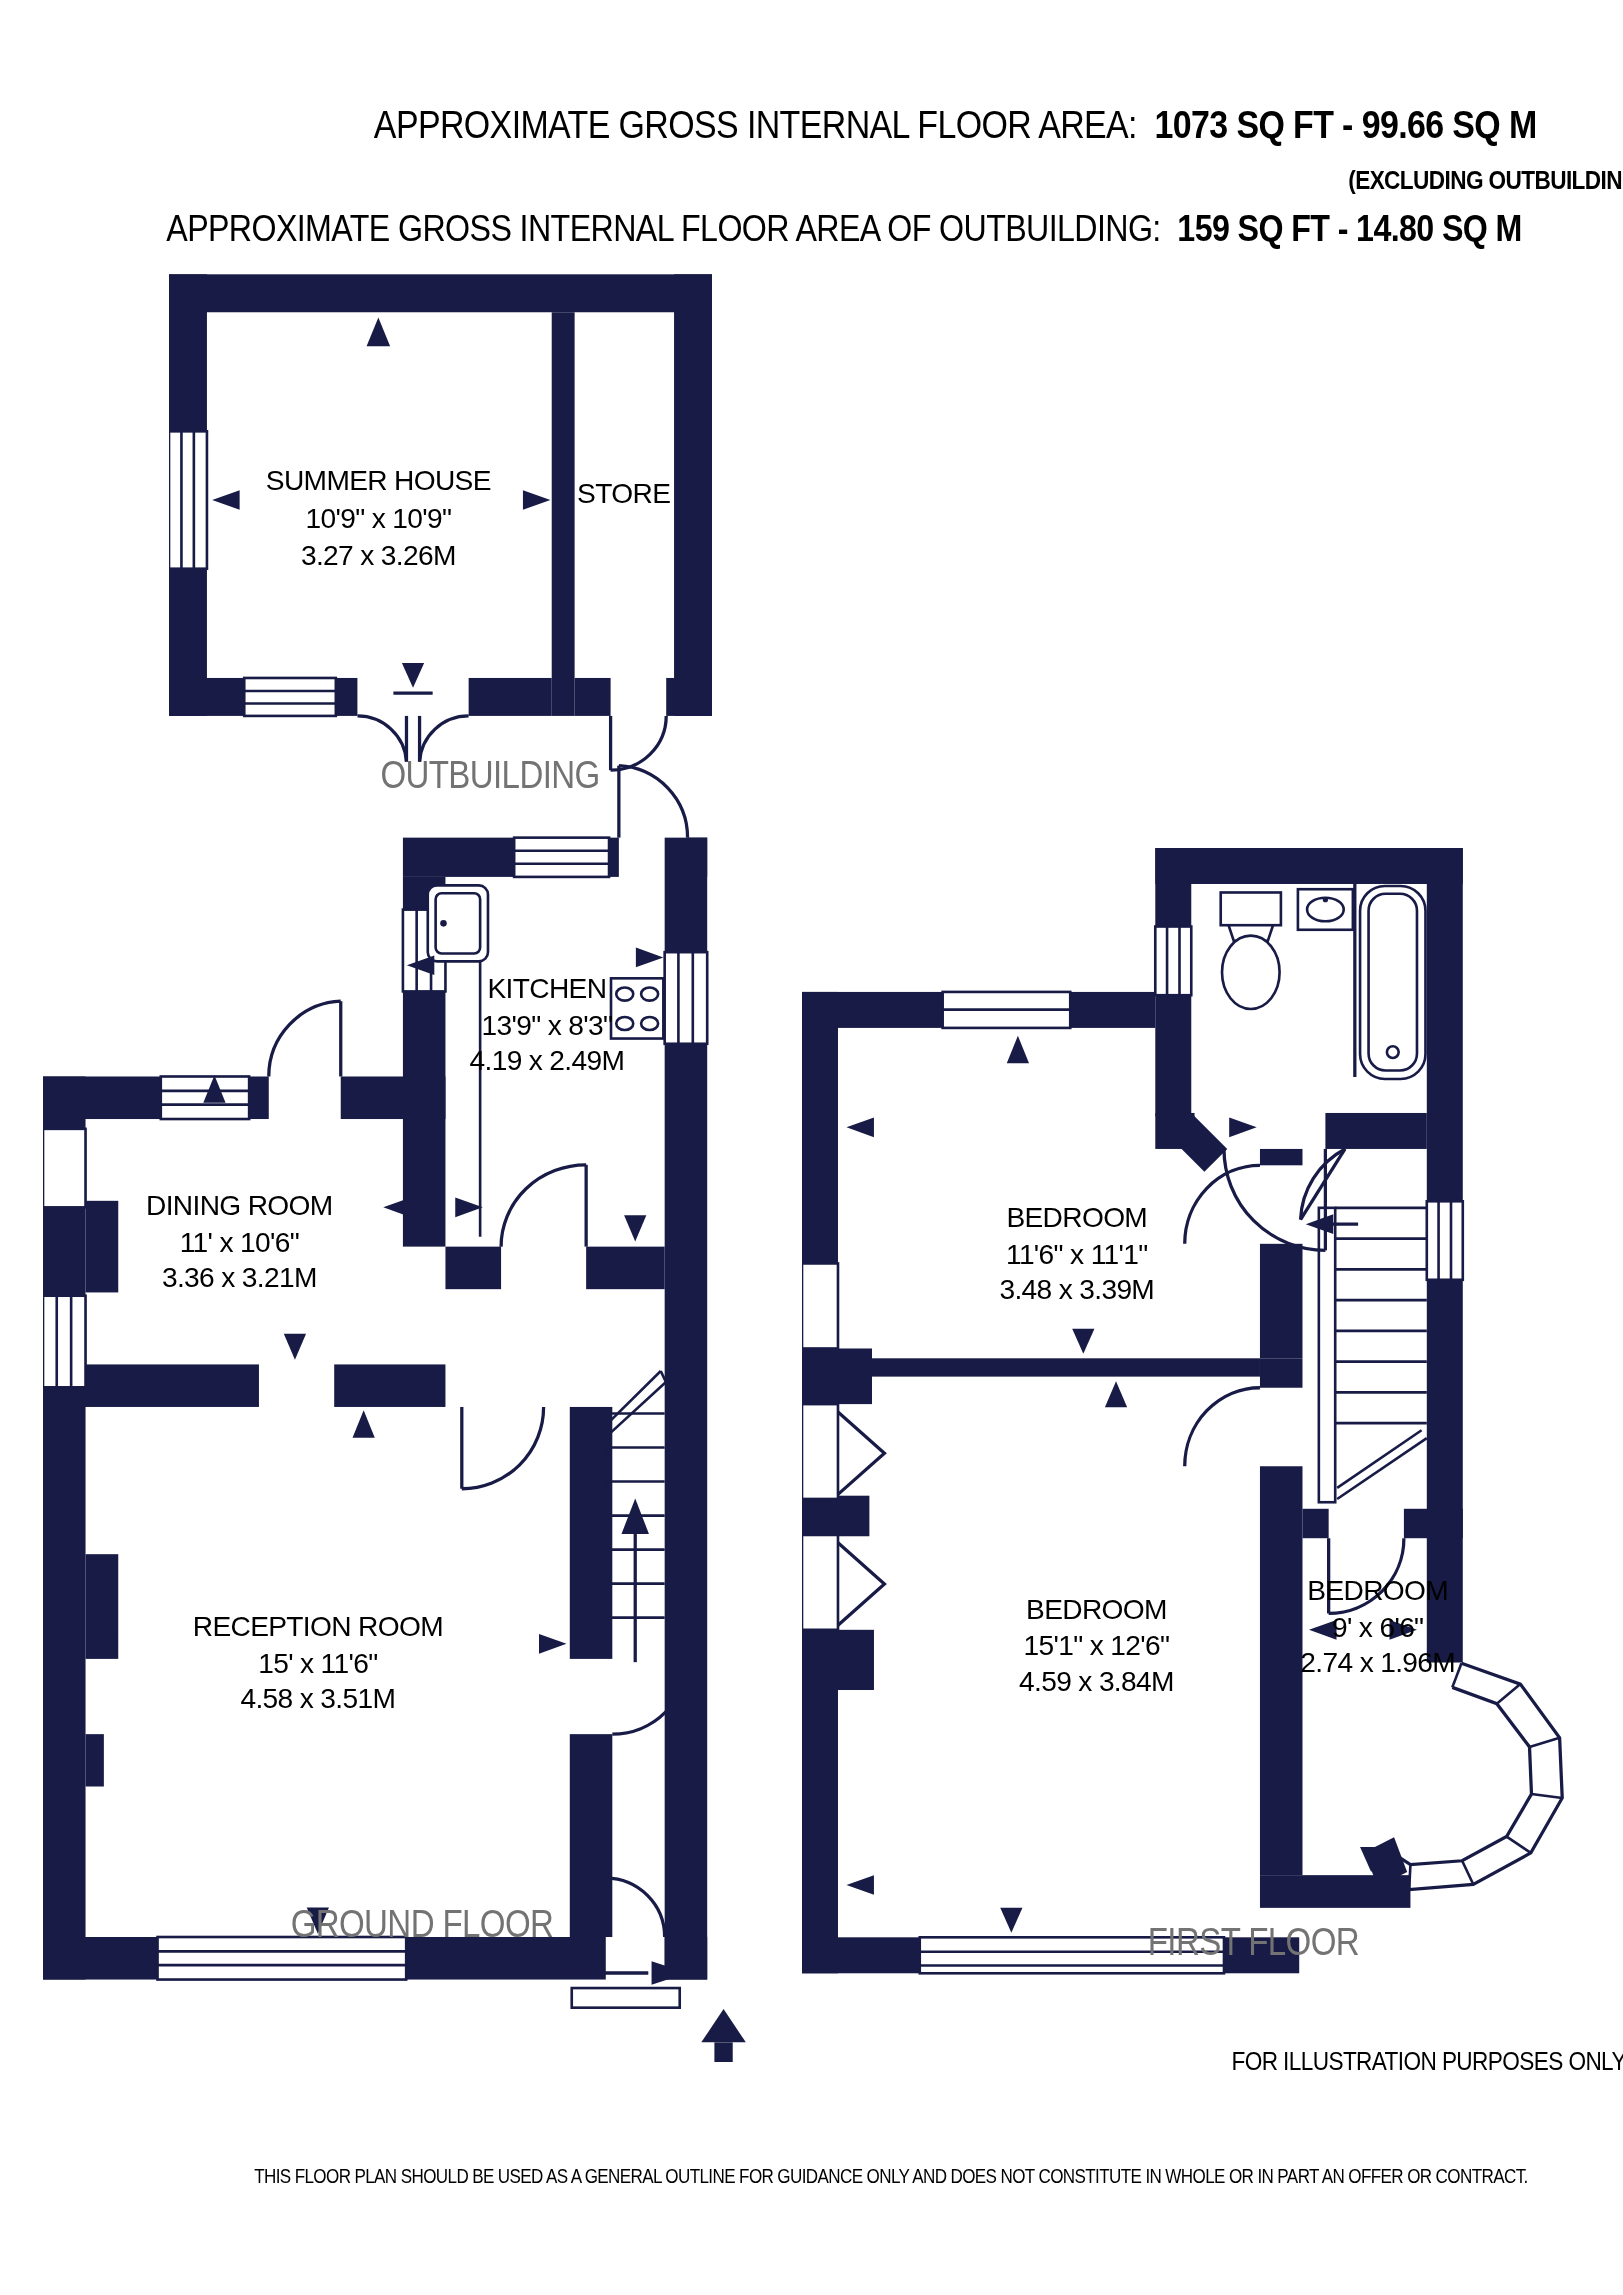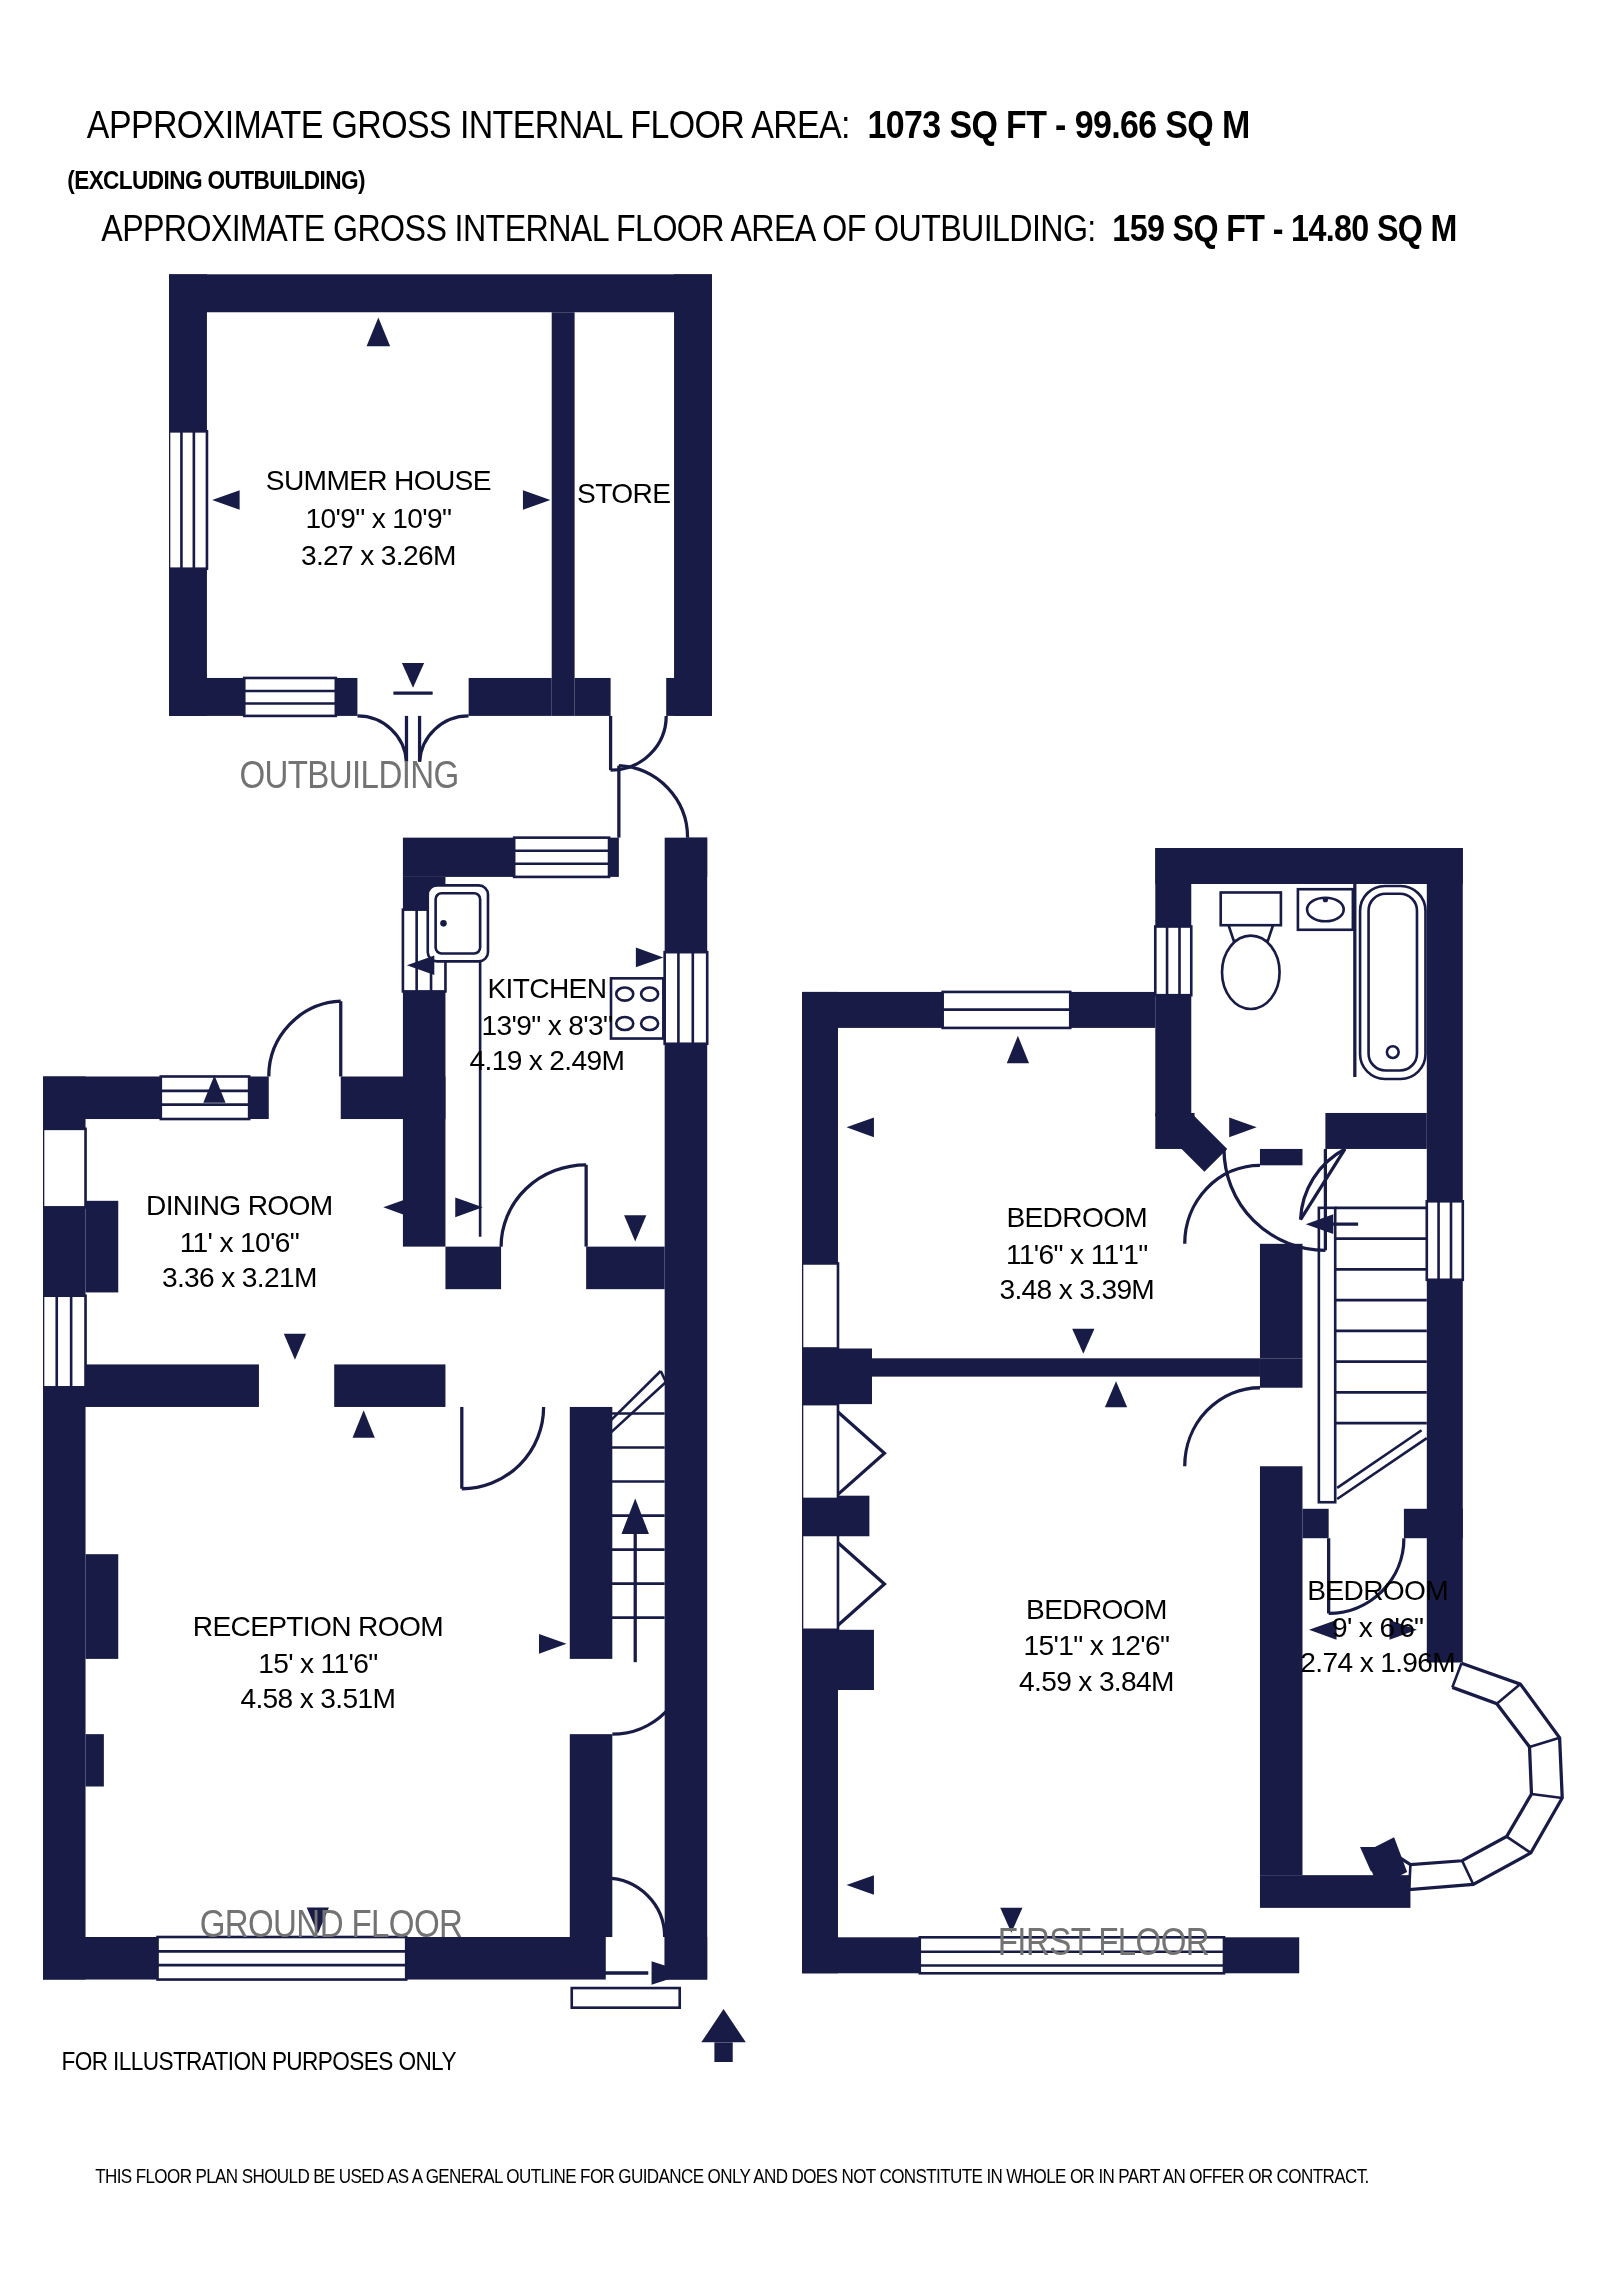--- a/index.html
+++ b/index.html
@@ -1,18 +1,18 @@
 <!DOCTYPE html>
 <html style="font-size:10.5px"><head>
 <meta charset="utf-8">
 <style>
   html,body{margin:0;padding:0;background:#fff;}
   .page{position:relative;width:1623px;height:2295px;background:#ffffff;
         font-family:"Liberation Sans",sans-serif;color:#000;overflow:hidden;}
-  .ctr{position:absolute;left:0;width:100%;text-align:left;white-space:nowrap;}
+  .ctr{position:absolute;left:0;width:100%;text-align:right;white-space:nowrap;}
   .squish{display:inline-block;transform:scaleX(.87);transform-origin:50% 50%;white-space:nowrap;letter-spacing:-0.7px;}
   .h1{top:103px;font-size:39px;font-weight:400;}
   .h1 b,.h3 b{font-weight:700;}
   .h2{top:165px;font-size:26px;font-weight:700;padding-left:45px;}
   .h3{top:208px;font-size:37px;font-weight:400;}
   .floorlbl{font-size:38px;font-weight:400;color:#737373;}
   .note{top:2046px;font-size:26px;font-weight:400;margin-left:32px;}
   .disc{font-size:19.6px;font-weight:400;margin-top:44px;}
   svg{position:absolute;}
   .wall{fill:#181b45;stroke:none;}

